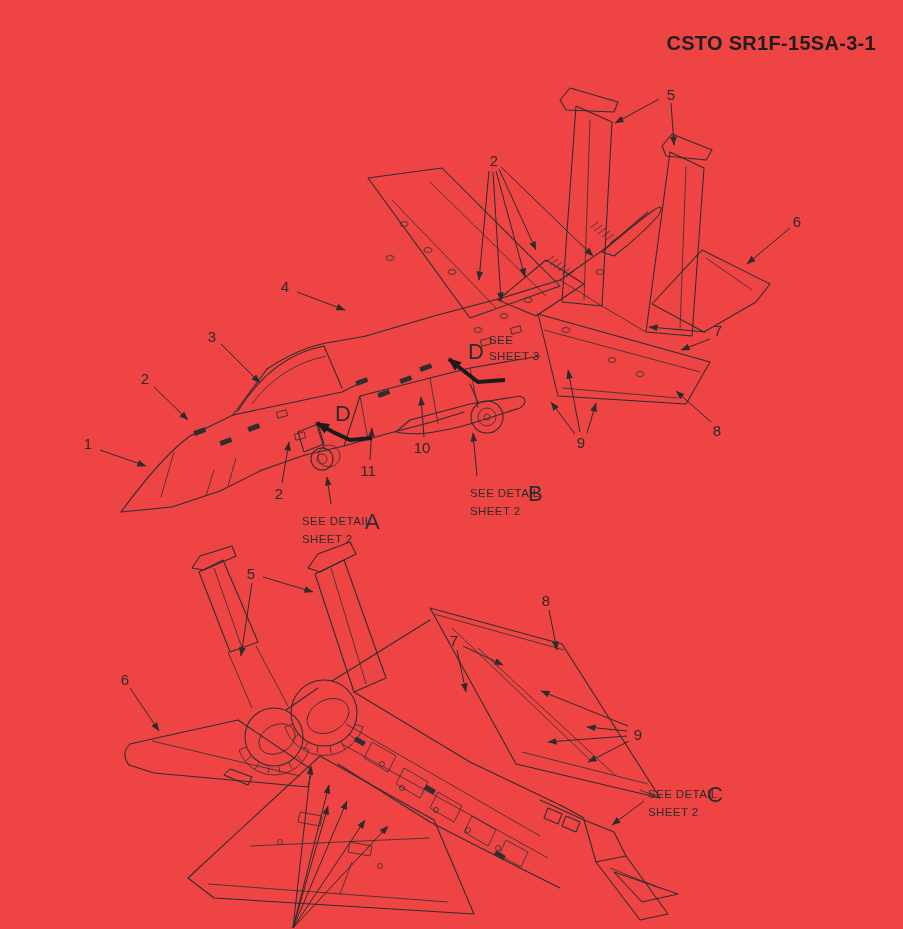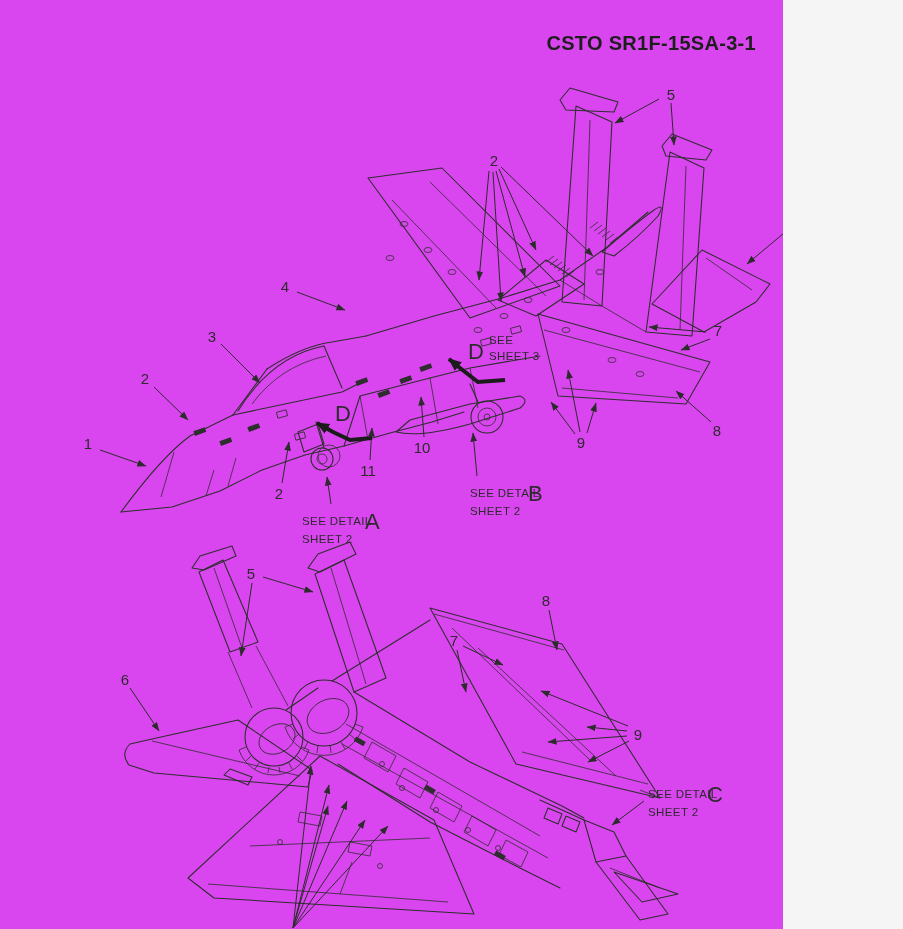--- a/index.html
+++ b/index.html
@@ -1,16 +1,16 @@
 <!DOCTYPE html>
 <html><head>
 <meta charset="utf-8">
 <style>
   html,body{margin:0;padding:0;background:#f5f5f5;}
-  .page{position:relative;width:783px;height:929px;background:#d946ef;overflow:hidden;
+  .page{position:relative;width:903px;height:929px;background:#ef4444;overflow:hidden;
         font-family:"Liberation Sans",sans-serif;}
   .doc-title{position:absolute;top:32px;right:27px;font-size:20px;font-weight:bold;
              color:#1e1e1e;letter-spacing:.3px;font-family:"Liberation Sans",sans-serif;}
   svg text{font-family:"Liberation Sans",sans-serif;fill:#2c2c2c;}
   .callout{font-size:15px;text-anchor:middle;}
   .refline{font-size:11.5px;letter-spacing:.4px;}
   .bigletter{font-size:22px;}
   .leader{stroke:#2c2c2c;stroke-width:1;fill:none;}
   .thick{stroke:#1b1b1b;stroke-width:4;fill:none;}
   .art{stroke:#2e2e2e;fill:none;stroke-width:1.05;stroke-linejoin:round;stroke-linecap:round;}

